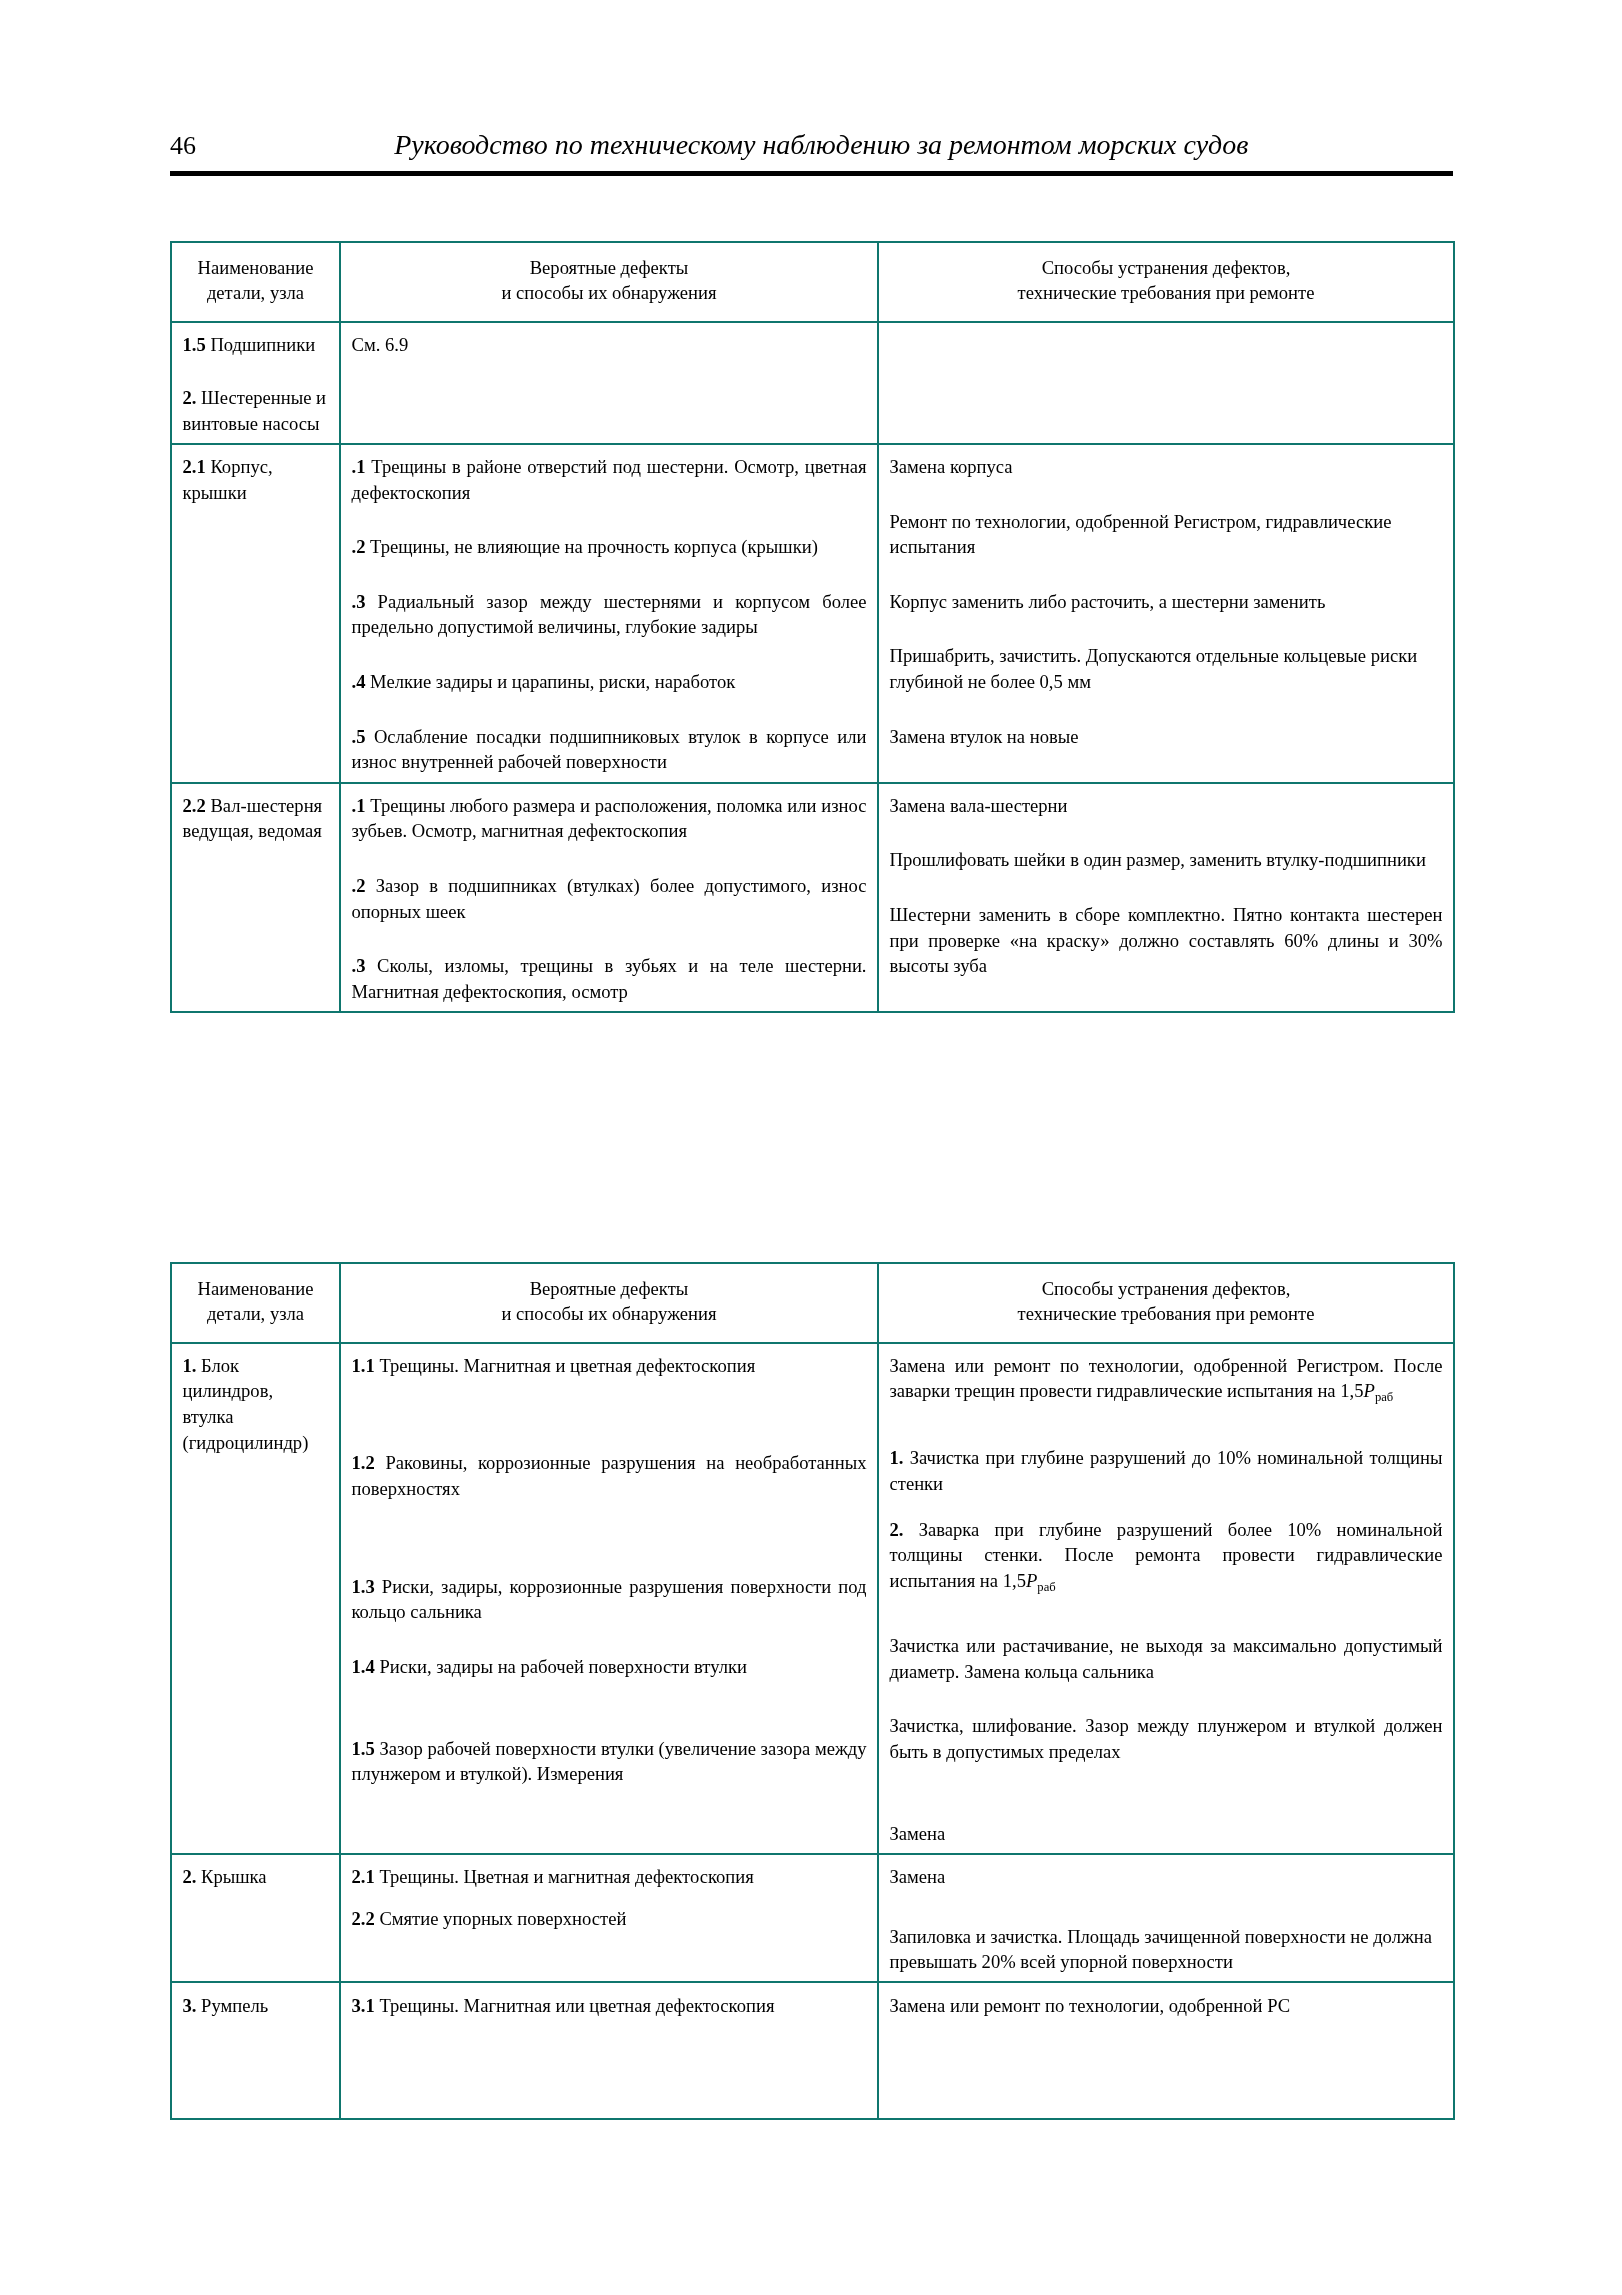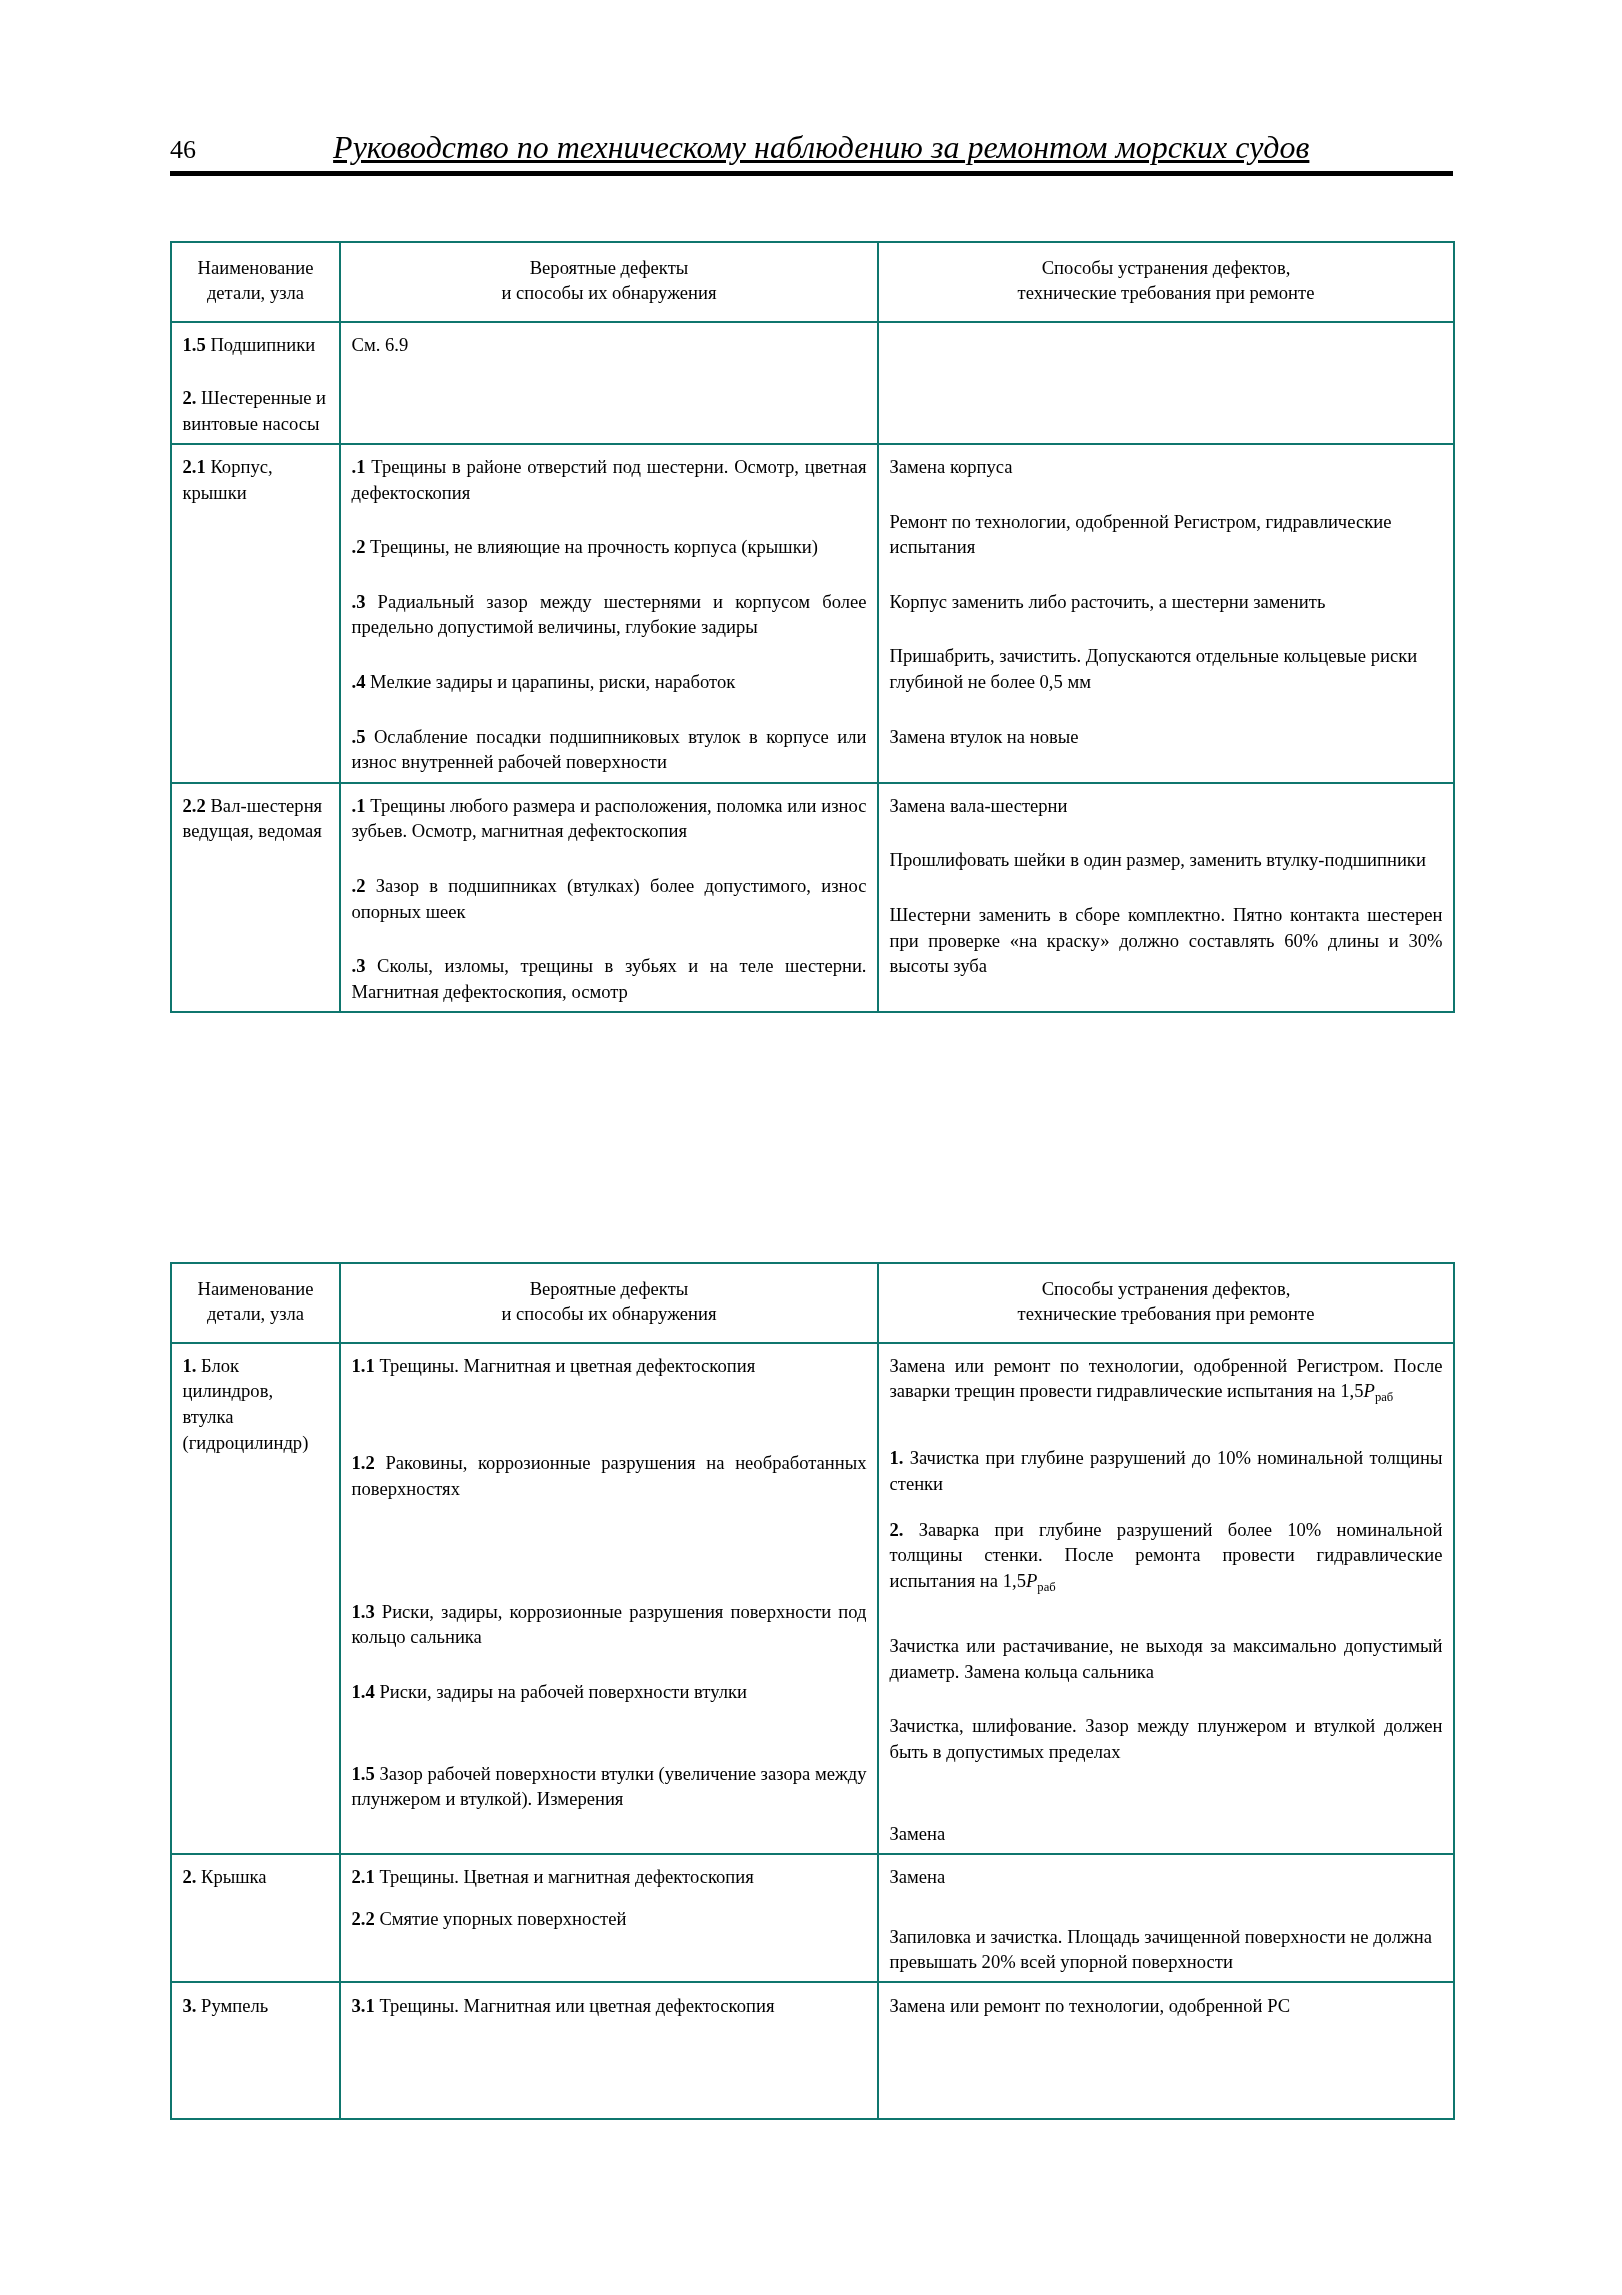--- a/index.html
+++ b/index.html
@@ -16,23 +16,22 @@
   .runhead {
     position:absolute; left:170px; top:131px; width:1283px;
     display:flex; align-items:flex-end;
   }
   .runhead .folio {
     font-size:26px; line-height:1;
     font-family:"Liberation Serif", serif;
   }
   .runhead .rh-title {
     flex:1; text-align:center;
-    font-style:italic; font-size:32px; line-height:1;
+    font-style:italic; font-size:28px; line-height:1;
     padding-right:6.5px;
-    text-decoration:underline;
   }
   .rule {
     position:absolute; left:170px; top:171px;
     width:1283px; height:4.6px; background:#000;
   }
 
   
   table.deftab {
     position:absolute;
     border-collapse:collapse;
@@ -189,21 +188,21 @@
     </thead>
     <tbody>
 
       <tr>
         <td class="plain">
           <span class="lbl"><span class="b">1.</span><span> Блок цилиндров, втулка (гидроцилиндр)</span></span>
         </td>
         <td class="just">
           <p class="pblock"><span class="b">1.1</span><span> Трещины. Магнитная и цветная дефектоскопия</span></p>
           <p class="pblock" style="margin-top:72px"><span class="b">1.2</span><span> Раковины, коррозионные разрушения на необработанных поверхностях</span></p>
-          <p class="pblock" style="margin-top:97px"><span class="b">1.3</span><span> Риски, задиры, коррозионные разрушения поверхности под кольцо сальника</span></p>
+          <p class="pblock" style="margin-top:72px"><span class="b">1.3</span><span> Риски, задиры, коррозионные разрушения поверхности под кольцо сальника</span></p>
           <p class="pblock"><span class="b">1.4</span><span> Риски, задиры на рабочей поверхности втулки</span></p>
           <p class="pblock" style="margin-top:56px"><span class="b">1.5</span><span> Зазор рабочей поверхности втулки (увеличение зазора между плунжером и втулкой). Измерения</span></p>
         </td>
         <td class="just">
           <p class="pblock"><span>Замена или ремонт по технологии, одобренной Регистром. После заварки трещин провести  гидравлические испытания на </span><span><span>1,5</span><span class="ital">P</span><sub class="sb">раб</sub></span></p>
           <p class="pblock" style="margin-top:39px"><span class="b">1.</span><span> Зачистка при глубине разрушений до 10% номинальной толщины стенки</span></p>
           <p class="pblock" style="margin-top:20px"><span class="b">2.</span><span> Заварка при глубине разрушений более 10% номинальной толщины стенки. После ремонта провести гидравлические испытания на </span><span><span>1,5</span><span class="ital">P</span><sub class="sb">раб</sub></span></p>
           <p class="pblock" style="margin-top:37px">Зачистка или растачивание, не выходя за максимально допустимый диаметр. Замена кольца сальника</p>
           <p class="pblock">Зачистка, шлифование. Зазор между плунжером и втулкой должен быть в допустимых пределах</p>
           <p class="pblock" style="margin-top:56px">Замена</p>

